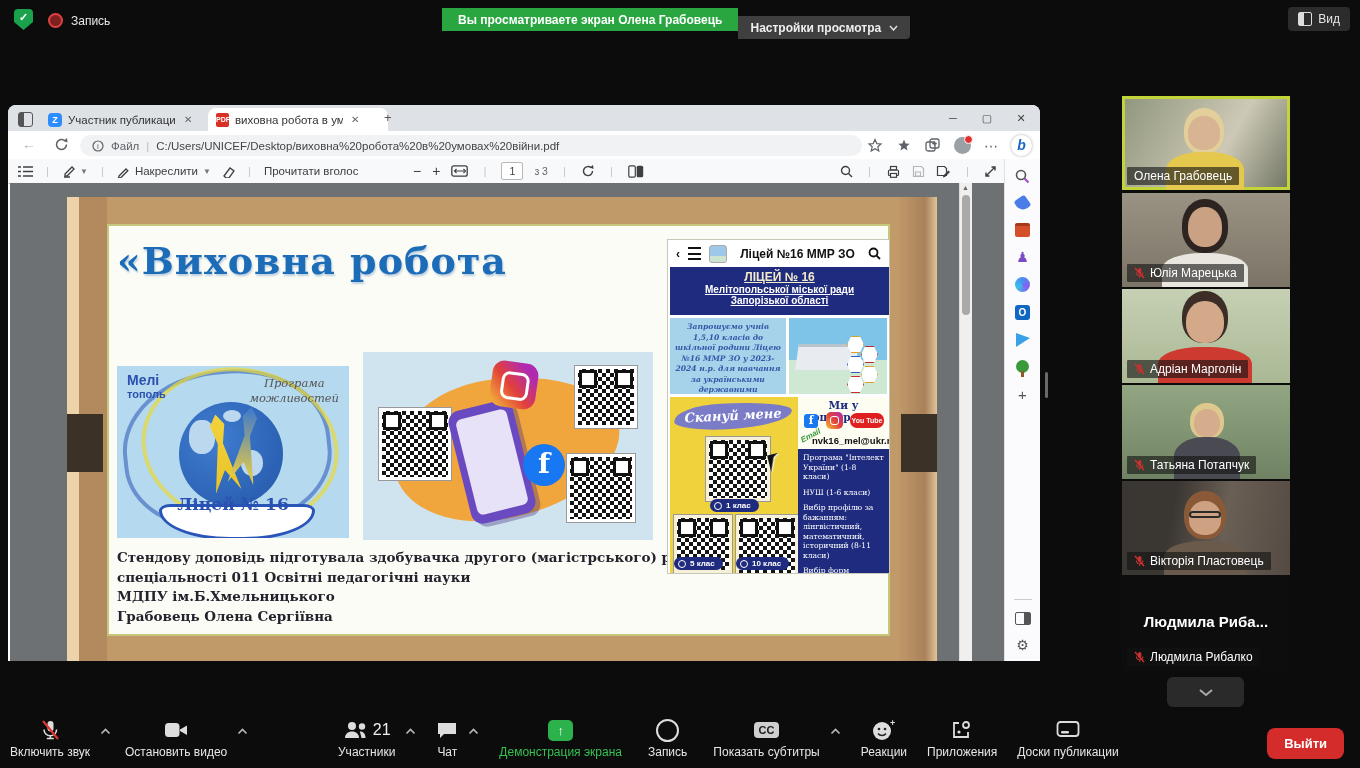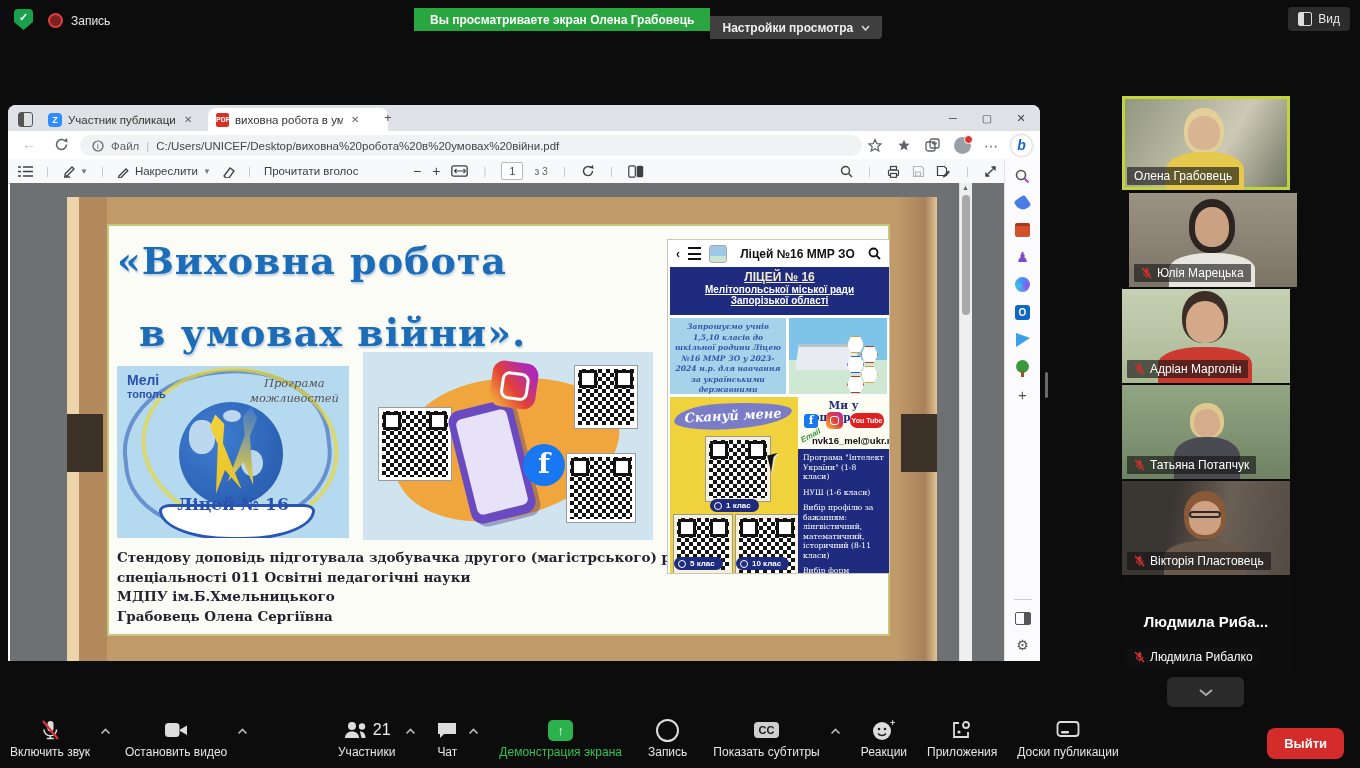--- a/index.html
+++ b/index.html
@@ -180,21 +180,21 @@
   .handle{left:1045px;top:372px;width:3px;height:26px;background:#6a6a6a;border-radius:2px;}
 
   
   .tile{position:absolute;left:1122px;width:168px;height:94px;background:#222;overflow:hidden;}
   .tile .label{position:absolute;left:5px;bottom:5px;background:rgba(20,20,20,.62);color:#fff;
                font-size:12px;padding:2px 7px;display:flex;align-items:center;gap:5px;border-radius:1px;}
   .tile.active{outline:3px solid #c3d438;outline-offset:-3px;}
   .head{position:absolute;border-radius:48% 48% 44% 44%;}
   .torso{position:absolute;border-radius:46% 46% 0 0;}
   .t1{background:linear-gradient(120deg,#8f957c,#cdc9b6 60%,#6d7360);}
-  .t2{background:linear-gradient(#9a9384,#7c7466);margin-left:7px;}
+  .t2{background:linear-gradient(#9a9384,#7c7466);}
   .t3{background:linear-gradient(#c6d0b4,#aab894);}
   .t4{background:linear-gradient(#93a683,#6f8263);}
   .t5{background:linear-gradient(100deg,#3a3632 30%,#6a5f55 60%,#544a42);}
   .t6{background:#0d0d0d;}
   .bigname{position:absolute;width:100%;top:38%;text-align:center;color:#fff;font-weight:bold;font-size:15px;}
   .more-btn{left:1167px;top:677px;width:77px;height:30px;background:#2a2a2a;border-radius:6px;
             display:flex;align-items:center;justify-content:center;}
 
   
   #btoolbar{position:absolute;left:0;top:712px;width:1360px;height:56px;background:#0c0c0c;}
@@ -215,21 +215,21 @@
 <div id="root">
 
   <div class="abs" style="left:14px;top:9px;">
     <div class="shield"></div>
       <span style="position:absolute;left:5px;top:2px;color:#fff;font-size:11px;font-weight:bold;">✓</span>
   </div>
   <div class="abs flex" style="left:48px;top:13px;">
     <div class="recdot"></div>
     <span class="rec-label">Запись</span>
   </div>
-  <div class="abs flex" style="left:414px;top:0;">
+  <div class="abs flex" style="left:442px;top:0;">
     <div class="banner">Вы просматриваете экран Олена Грабовець</div>
     <div class="viewset">
       <span>Настройки просмотра</span>
       <svg width="9" height="6">
           <polyline points="1,1 4.5,5 8,1" fill="none" stroke="#ddd" stroke-width="1.5"></polyline>
         </svg>
     </div>
   </div>
   <div class="abs btn-vid" style="right:10px;top:7px;">
     <div class="gridicon"></div>
@@ -377,21 +377,20 @@
       </div>
     </div>
 
     <div id="pdfarea">
       <div id="page">
         <div class="ribbon" style="left:0;"></div>
         <div class="ribbon" style="right:0;"></div>
 
         <div id="panel">
           <div class="slide-title" style="left:8px;top:12px;">«Виховна робота</div>
-          <div class="slide-title" style="left:30px;top:84px;">в умовах війни».</div>
 
           <div id="logobox">
             <div class="heart"></div>
               <div class="heart2"></div>
             <div class="brandtxt"><span>Мелі</span><br><span style="font-size:11px;">тополь</span></div>
             <div class="tagtxt"><span>Програма</span><br><span>можливостей</span></div>
             <div class="globe">
               <i style="left:10px;top:18px;width:26px;height:34px;border-radius:45%;"></i>
               <i style="left:62px;top:48px;width:22px;height:26px;"></i>
               <i style="left:44px;top:8px;width:18px;height:12px;"></i>

